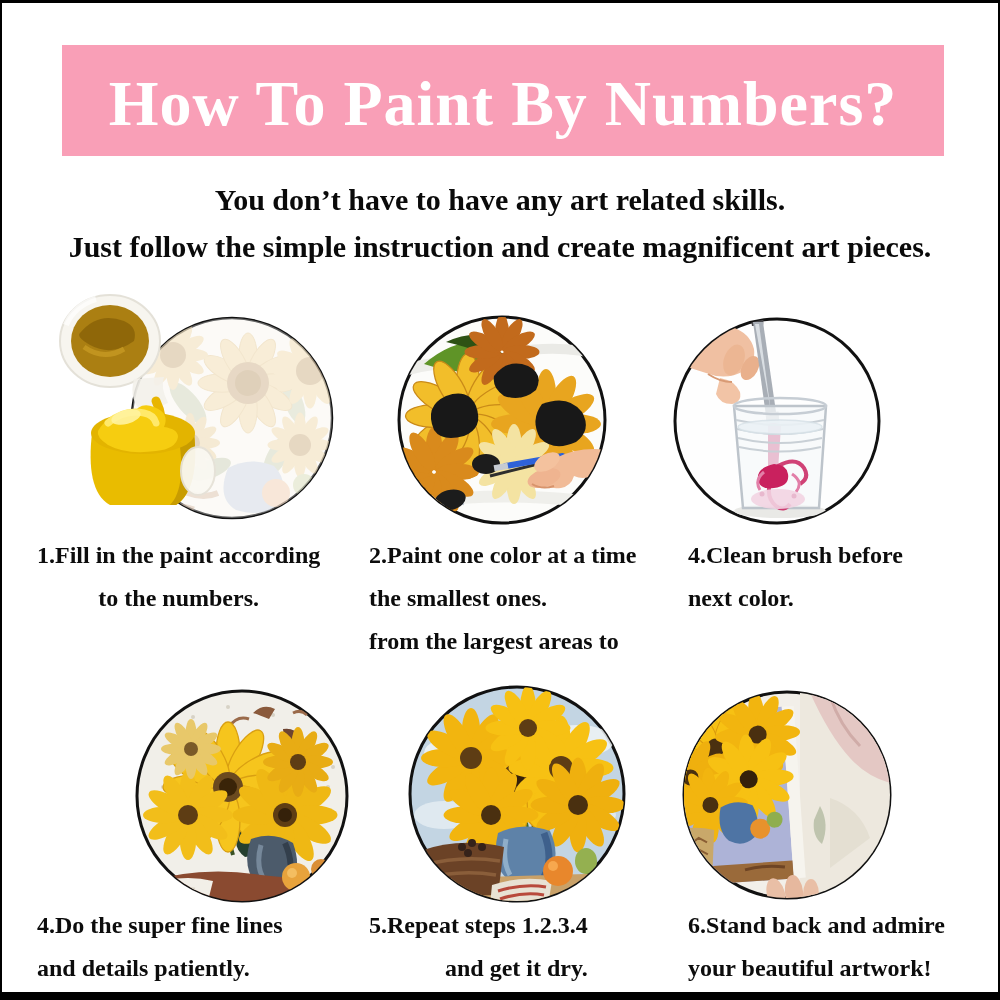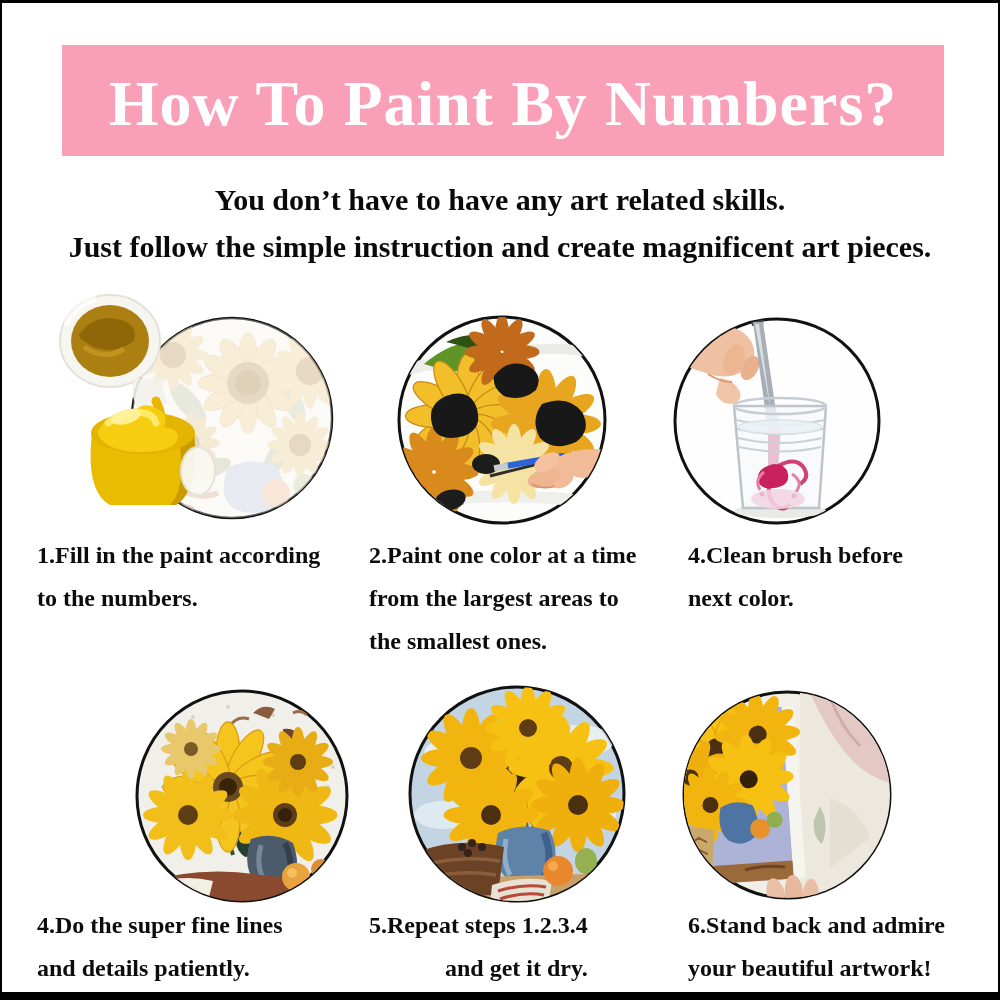--- a/index.html
+++ b/index.html
@@ -352,28 +352,28 @@
         <g>
           <ellipse cx="96" cy="206" rx="9" ry="16" fill="#E9BFA6" transform="rotate(-15 96 206)"></ellipse>
           <ellipse cx="114" cy="204" rx="9" ry="17" fill="#E6B89E" transform="rotate(-6 114 204)"></ellipse>
           <ellipse cx="131" cy="206" rx="8" ry="15" fill="#E9BFA6"></ellipse>
           <path d="M90,214 q22,-8 48,0 Z" fill="#E2B193"></path>
         </g>
       </g>
     </svg>
   </div>
 
-  <div class="cap" style="left:35px;top:531px;">
+  <div class="cap" style="left:35px;top:531px;text-align:center;">
     <div>1.Fill in the paint according</div>
     <div>to the numbers.</div>
   </div>
   <div class="cap" style="left:367px;top:531px;">
     <div>2.Paint one color at a time</div>
+    <div>the smallest ones.</div>
     <div>from the largest areas to</div>
-    <div>the smallest ones.</div>
   </div>
   <div class="cap" style="left:686px;top:531px;">
     <div>4.Clean brush before</div>
     <div>next color.</div>
   </div>
 
   <div class="cap" style="left:35px;top:901px;">
     <div>4.Do the super fine lines</div>
     <div>and details patiently.</div>
   </div>

